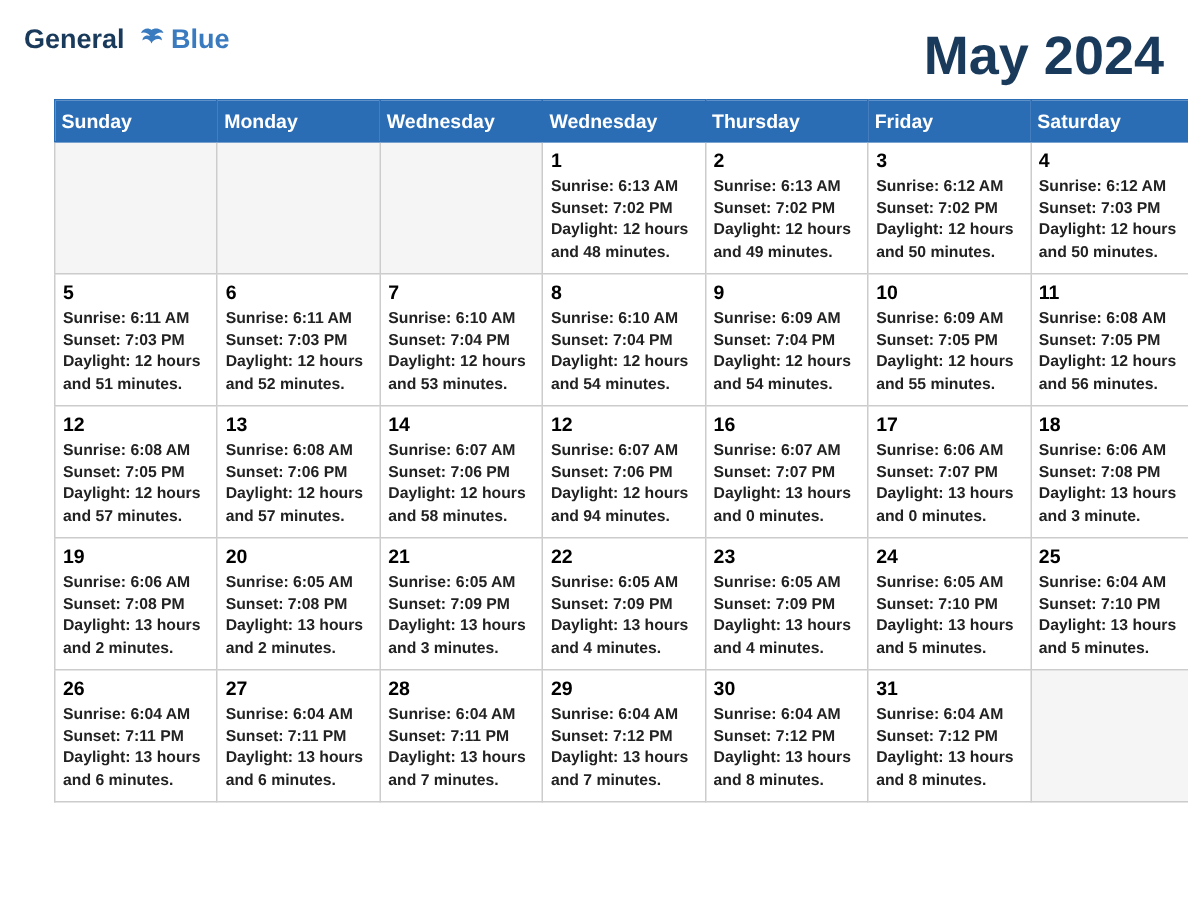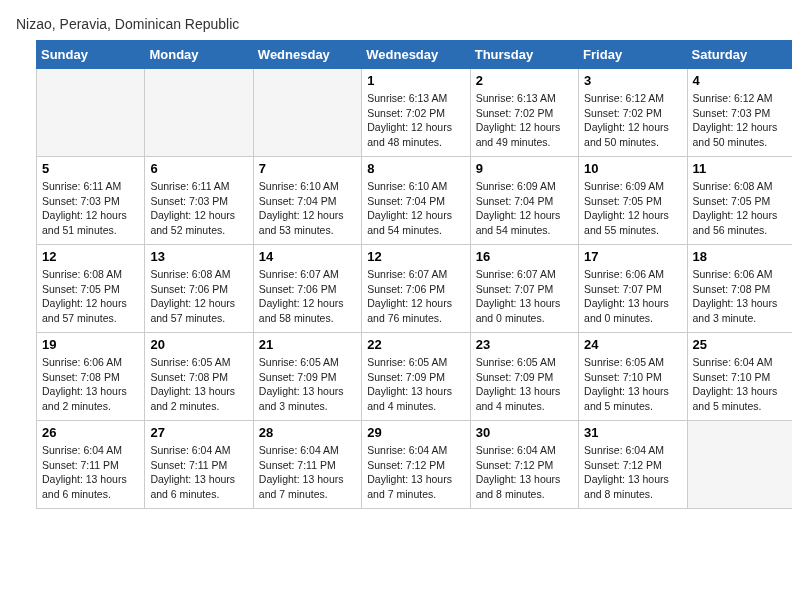--- a/index.html
+++ b/index.html
@@ -62,31 +62,45 @@
     .day-num {
       font-weight: bold;
       font-size: 13px;
       margin-bottom: 3px;
       color: #000;
     }
     .day-info {
       color: #222;
       line-height: 1.4;
       font-size: 10.5px;
+      font-weight: bold;
     }
     tr.week-row td {
       height: 88px;
     }
   </style>
 </head>
 <body>
 
 <div class="header">
+  <div class="logo">
+    <div>
+      <div style="display:flex;align-items:center;gap:2px;">
+        <div style="font-size:18px;font-weight:bold;color:#1a3a5c;line-height:1.1;">
+          <span style="color:#1a3a5c;">General</span>
+          <svg width="22" height="22" viewBox="0 0 22 22" style="display:inline-block;vertical-align:middle;margin-left:2px;">
+            <path d="M11 4 C13 2, 18 3, 19 6 C17 5, 14 6, 13 8 C15 7, 18 8, 18 11 C16 9, 12 10, 11 13 C10 10, 7 9, 5 11 C5 8, 8 7, 10 8 C9 6, 6 5, 4 6 C5 3, 9 2, 11 4Z" fill="#3a7abf"></path>
+          </svg>
+        </div>
+        <div style="font-size:18px;font-weight:bold;color:#3a7abf;line-height:1.1;">Blue</div>
+      </div>
+    </div>
+  </div>
   <div class="title-section">
-    <div class="location">Nizao, Peravia, Dominican Republic</div>
+    <div class="month-year">May 2024</div>
   </div>
 </div>
 
 <table class="calendar">
   <thead>
     <tr>
       <th>Sunday</th>
       <th>Monday</th>
       <th>Wednesday</th>
       <th>Wednesday</th>
@@ -155,21 +169,21 @@
         <td>
           <div class="day-num">13</div>
           <div class="day-info"><span>Sunrise: 6:08 AM</span><br><span>Sunset: 7:06 PM</span><br><span>Daylight: 12 hours</span><br><span>and 57 minutes.</span></div>
         </td>
         <td>
           <div class="day-num">14</div>
           <div class="day-info"><span>Sunrise: 6:07 AM</span><br><span>Sunset: 7:06 PM</span><br><span>Daylight: 12 hours</span><br><span>and 58 minutes.</span></div>
         </td>
         <td>
           <div class="day-num">12</div>
-          <div class="day-info"><span>Sunrise: 6:07 AM</span><br><span>Sunset: 7:06 PM</span><br><span>Daylight: 12 hours</span><br><span>and 76 minutes.</span></div>
+          <div class="day-info"><span>Sunrise: 6:07 AM</span><br><span>Sunset: 7:06 PM</span><br><span>Daylight: 12 hours</span><br><span>and 94 minutes.</span></div>
         </td>
         <td>
           <div class="day-num">16</div>
           <div class="day-info"><span>Sunrise: 6:07 AM</span><br><span>Sunset: 7:07 PM</span><br><span>Daylight: 13 hours</span><br><span>and 0 minutes.</span></div>
         </td>
         <td>
           <div class="day-num">17</div>
           <div class="day-info"><span>Sunrise: 6:06 AM</span><br><span>Sunset: 7:07 PM</span><br><span>Daylight: 13 hours</span><br><span>and 0 minutes.</span></div>
         </td>
         <td>

